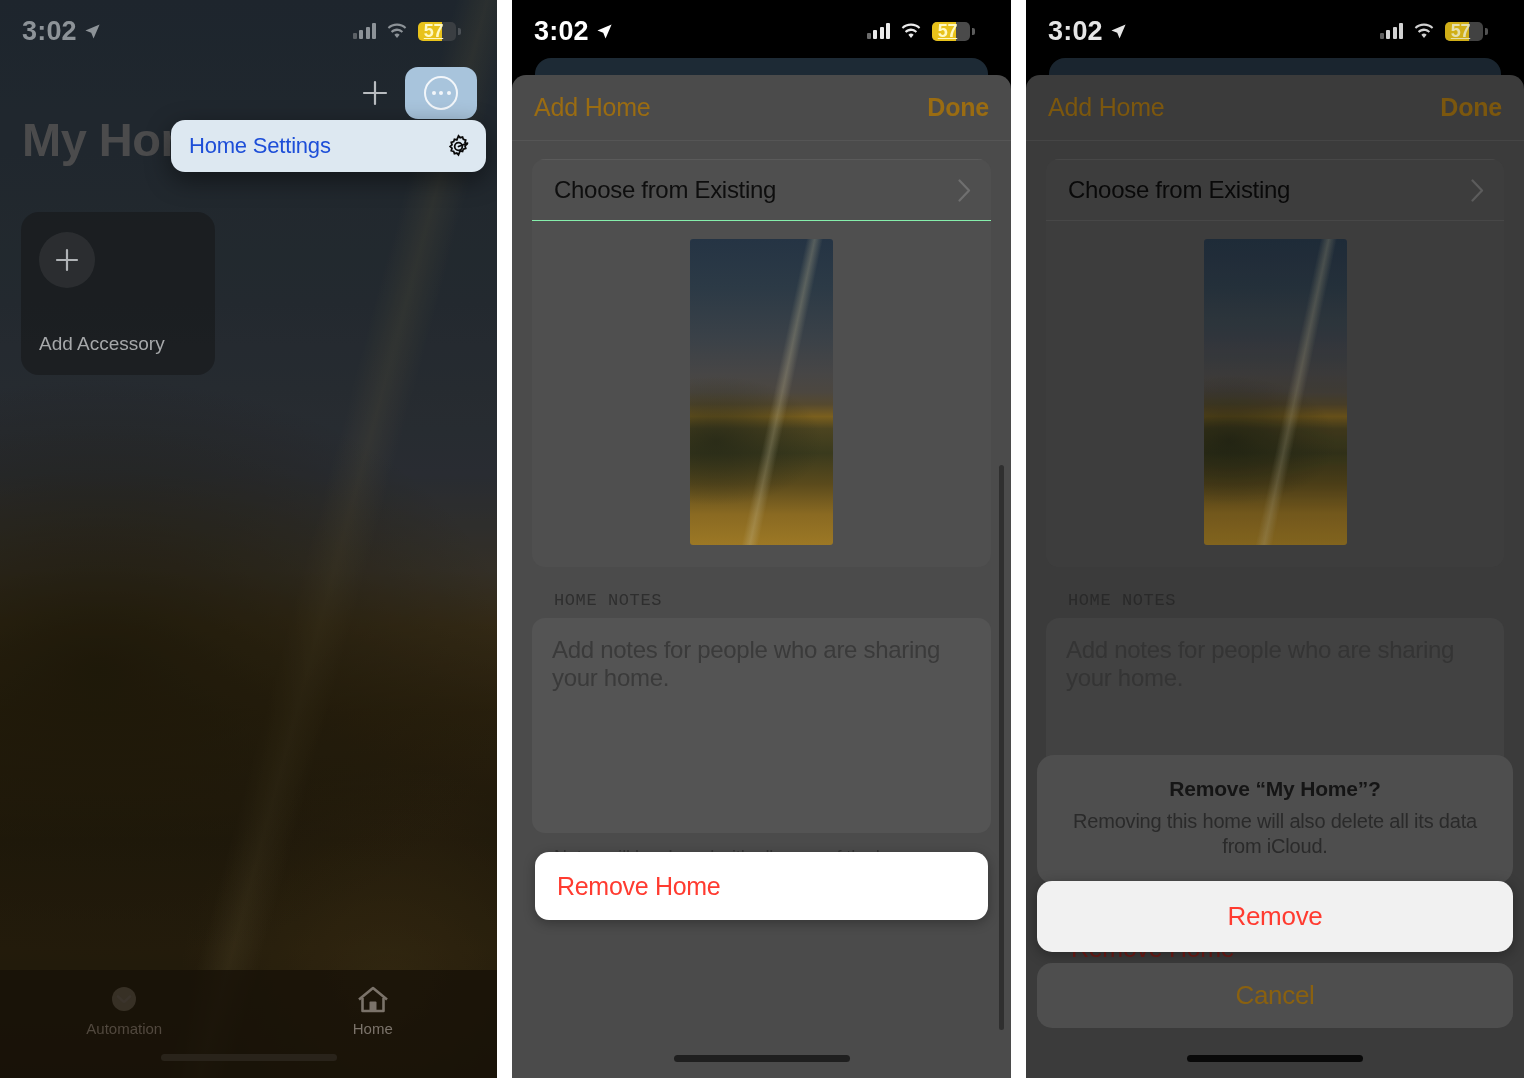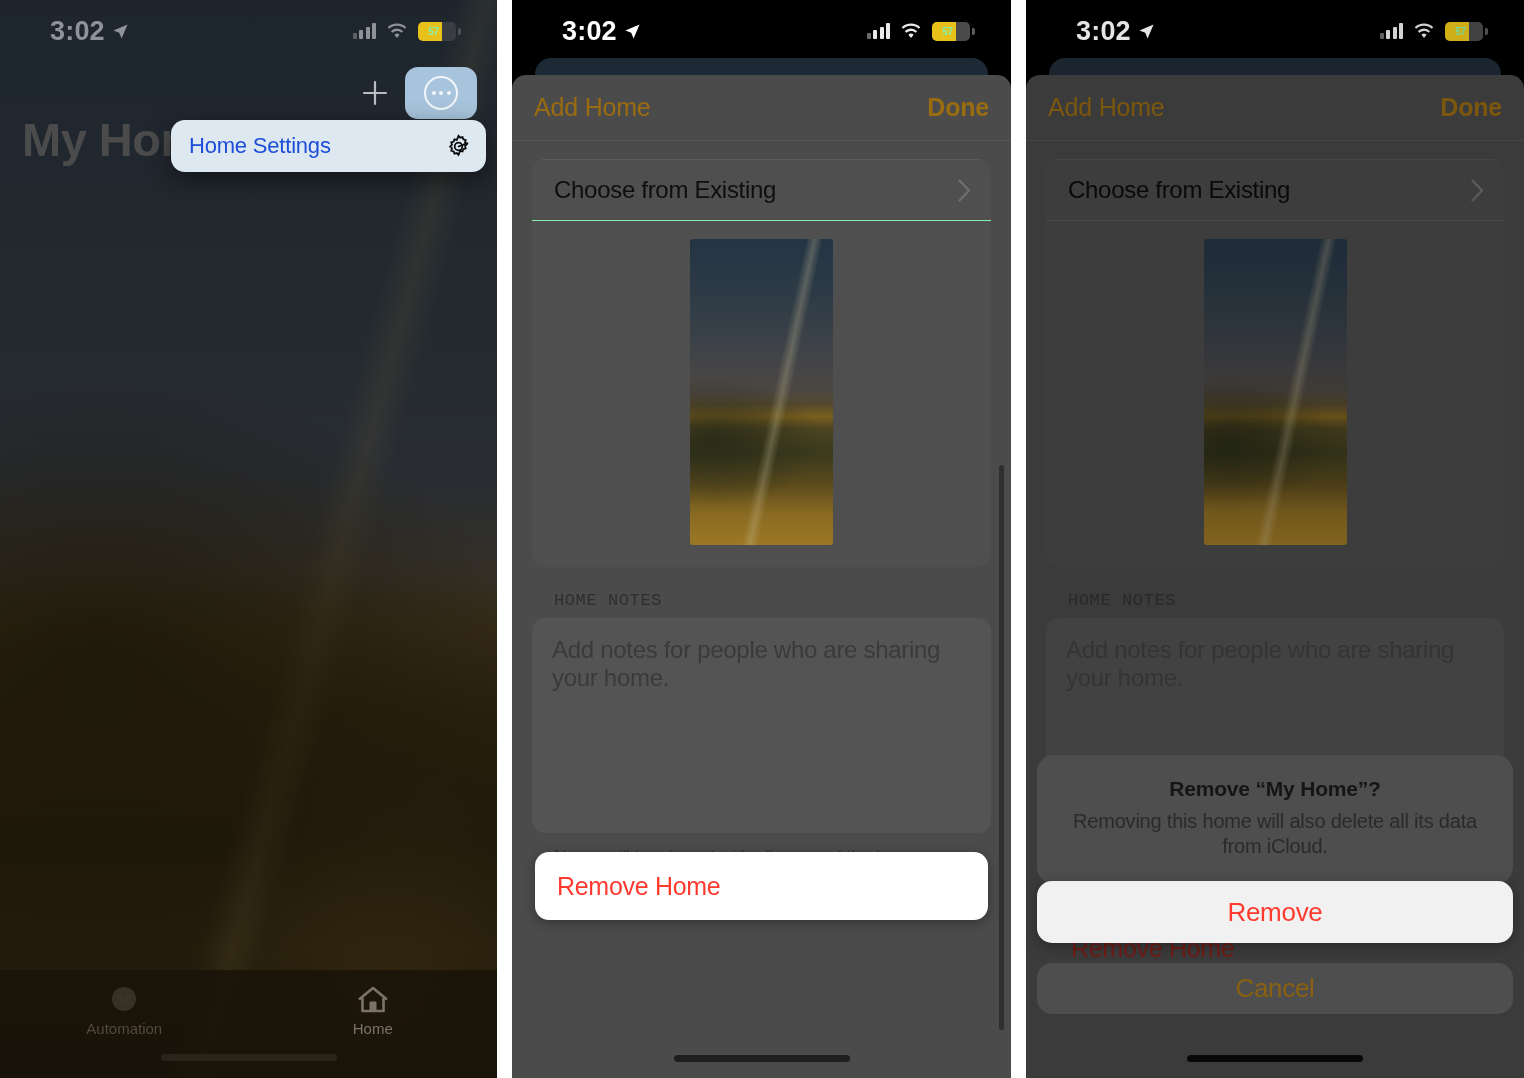--- a/index.html
+++ b/index.html
@@ -26,21 +26,21 @@
   }
   .panel1 { width: 497px; }
   .gap    { width: 15px; height: 1078px; background:#fff; flex:none; }
   .panel2 { width: 499px; }
   .panel3 { width: 498px; }
 
   
   .statusbar {
     position: absolute; top: 0; left: 0; right: 0; height: 62px;
     display: flex; align-items: center; justify-content: space-between;
-    padding: 0 36px 0 50px;
+    padding: 0 36px 0 22px;
     z-index: 40;
     pointer-events: none;
   }
   .sb-left { display:flex; align-items:center; gap:7px; }
   .sb-time { font-size: 27px; font-weight: 600; letter-spacing: .2px; }
   .loc-arrow { width:17px; height:17px; display:block; }
   .sb-right { display:flex; align-items:center; gap:10px; }
   .sig { display:flex; align-items:flex-end; gap:2.5px; height:16px; }
   .sig i { display:block; width:4px; border-radius:1px; }
   .sig i:nth-child(1){ height:6px; }
@@ -49,21 +49,21 @@
   .sig i:nth-child(4){ height:16px; }
   .wifi { width:22px; height:17px; }
   .batt {
     position:relative; width:38px; height:19px; border-radius:5px;
     display:flex; align-items:center; justify-content:center;
   }
   .batt-fill {
     position:absolute; left:0; top:0; bottom:0; width:24px;
     background:#e8c21a; border-radius:5px 0 0 5px;
   }
-  .batt-num { position:relative; font-size:10px; font-weight:700; color:#86efac; letter-spacing:-.3px; margin-left:-7px;}
+  .batt-num { position:relative; font-size:18px; font-weight:700; color:#fef9c3; letter-spacing:-.3px; margin-left:-7px;text-decoration:underline;}
   .batt-cap { width:3px; height:7px; border-radius:0 2px 2px 0; margin-left:2px; }
 
   
   .home-bg {
     position:absolute; inset:0;
     background:
       linear-gradient(to bottom,
         #2b3641 0%,
         #333c44 28%,
         #3b4048 44%,
@@ -242,28 +242,28 @@
   .alert-layer{ position:absolute; inset:0; z-index:60; }
   .alert{
     position:absolute; left:11px; right:11px; top:755px;
     background:#4e4e4e; border-radius:17px; overflow:hidden;
   }
   .alert-inner{ padding:22px 24px 24px; text-align:center; }
   .alert-title{ font-size:21px; font-weight:700; color:#151515; letter-spacing:-.2px; }
   .alert-msg{ margin-top:8px; font-size:20px; color:#2a2a2a; line-height:1.25; letter-spacing:-.2px; }
   .alert-divider{ height:1px; background:#5e5e5e; }
   .alert-btn-remove{
-    position:absolute; left:11px; right:11px; top:881px; height:62px;
+    position:absolute; left:11px; right:11px; top:881px; height:71px;
     background:#f1f1f1; border-radius:15px;
     display:flex; align-items:center; justify-content:center;
     box-shadow:0 3px 14px rgba(0,0,0,.32);
   }
   .alert-btn-remove span{ font-size:26px; color:#ff3b30; letter-spacing:-.3px; }
   .alert-cancel{
-    position:absolute; left:11px; right:11px; top:963px; height:51px;
+    position:absolute; left:11px; right:11px; top:963px; height:65px;
     background:#4e4e4e; border-radius:15px;
     display:flex; align-items:center; justify-content:center;
   }
   .alert-cancel span{ font-size:26px; color:#8a6110; letter-spacing:-.3px; }
 
   .hand-indicator-dark{
     position:absolute; bottom:16px; left:50%; transform:translateX(-50%);
     width:176px; height:7px; border-radius:4px; background:#1f1f1f;
   }
   .hand-indicator-black{
@@ -327,20 +327,28 @@
 
     <div class="ctx-menu">
       <div class="ctx-label">Home Settings</div>
       <svg class="gear-ico" viewBox="0 0 24 24">
         <path d="M12 1.6l1.5 1.6 2.1-.6.7 2.1 2.1.7-.6 2.1 1.6 1.5-1.6 1.5.6 2.1-2.1.7-.7 2.1-2.1-.6L12 18.4l-1.5-1.6-2.1.6-.7-2.1-2.1-.7.6-2.1L4.6 11l1.6-1.5-.6-2.1 2.1-.7.7-2.1 2.1.6z" transform="translate(0,1)" fill="none" stroke="#0a0a0a" stroke-width="1.6"></path>
         <circle cx="12" cy="12" r="3.4" fill="none" stroke="#0a0a0a" stroke-width="1.6"></circle>
         <path d="M12 12 L20 9" stroke="#0a0a0a" stroke-width="1.6" stroke-linecap="round"></path>
       </svg>
     </div>
 
+    <div class="accessory-card">
+      <div class="acc-plus">
+        <svg width="28" height="28" viewBox="0 0 28 28">
+          <path d="M14 4v20M4 14h20" stroke="#b0b3b6" stroke-width="2.2" stroke-linecap="round"></path>
+        </svg>
+      </div>
+      <div class="acc-label">Add Accessory</div>
+    </div>
 
     <div class="tabbar">
       <div class="tab">
         <svg width="34" height="30" viewBox="0 0 34 30">
           <circle cx="17" cy="14" r="12" fill="#51483e" opacity=".55"></circle>
           <path d="M11 11.5 17 17l6-5.5" fill="none" stroke="#3b342c" stroke-width="2.6" stroke-linecap="round" stroke-linejoin="round"></path>
         </svg>
         <div class="tab-text tab-auto">Automation</div>
       </div>
       <div class="tab">

